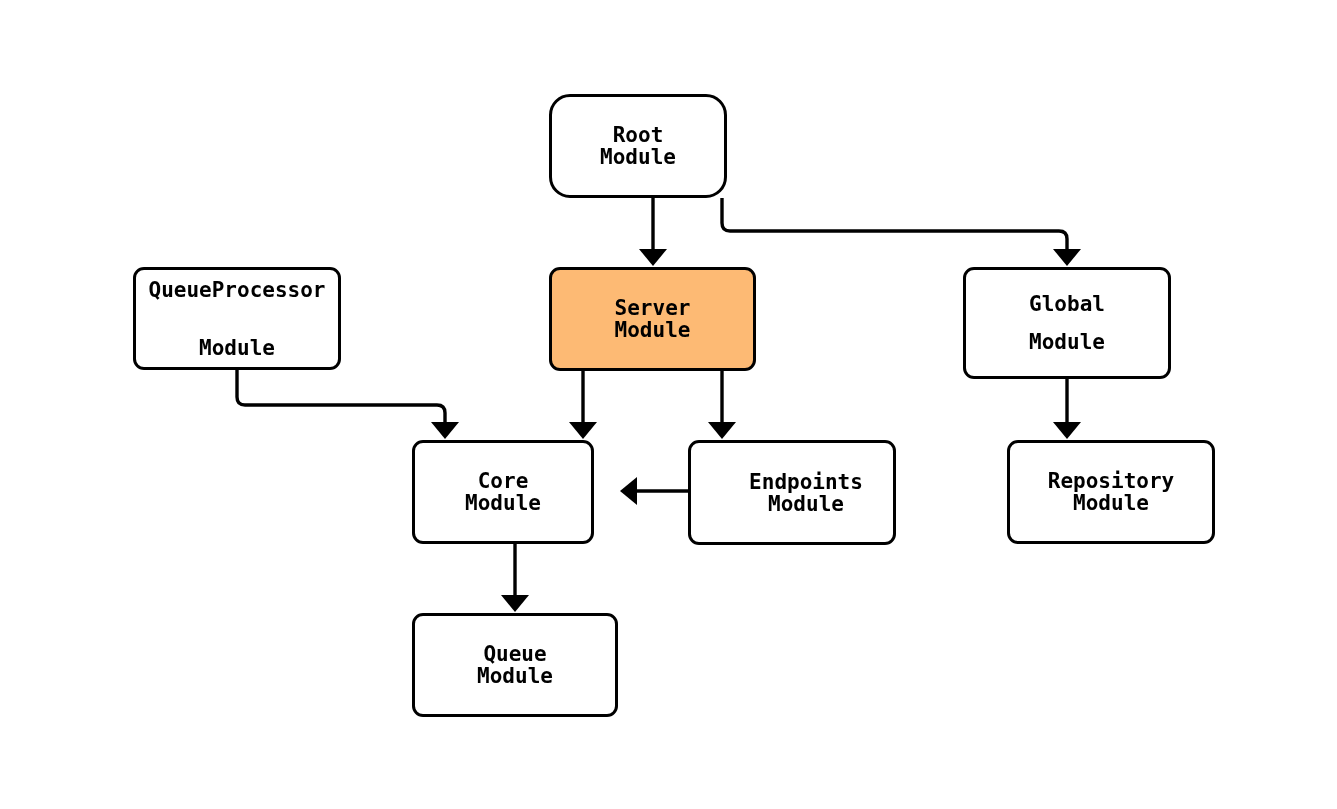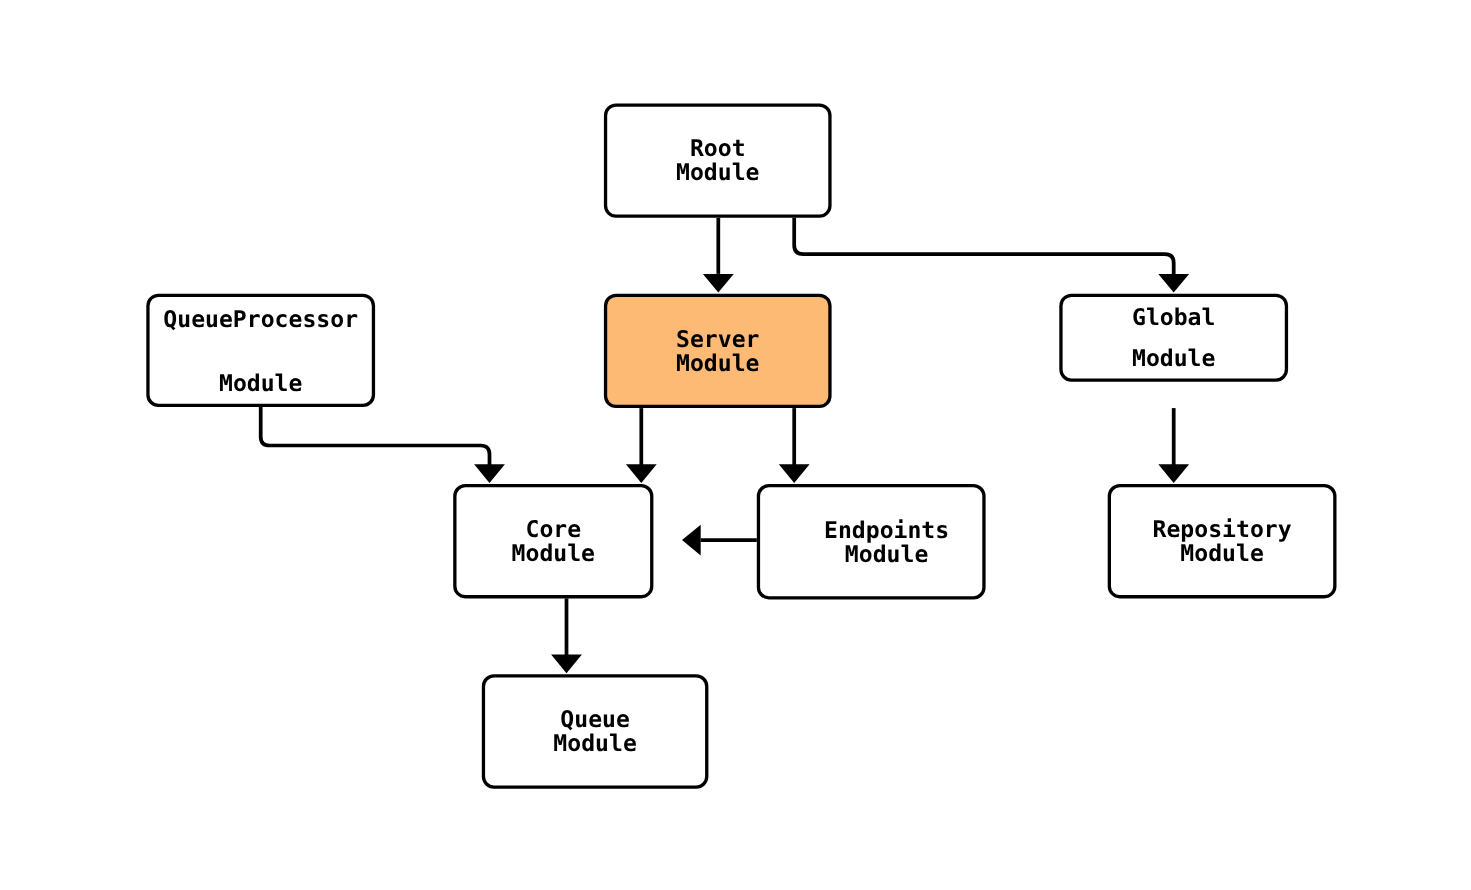--- a/index.html
+++ b/index.html
@@ -63,46 +63,46 @@
       <path d="M 722 371 L 722 423" fill="none" stroke="#000000" stroke-width="3.4"></path>
       <polygon points="708,422 736,422 722,439" fill="#000000"></polygon>
       <path d="M 688 491 L 637 491" fill="none" stroke="#000000" stroke-width="3.4"></path>
       <polygon points="637,477 637,505 620,491" fill="#000000"></polygon>
       <path d="M 1067 371 L 1067 423" fill="none" stroke="#000000" stroke-width="3.4"></path>
       <polygon points="1053,422 1081,422 1067,439" fill="#000000"></polygon>
       <path d="M 515 544 L 515 596" fill="none" stroke="#000000" stroke-width="3.4"></path>
       <polygon points="501,595 529,595 515,612" fill="#000000"></polygon>
     </svg>
   <div class="nodes-layer">
-      <div class="node" style="left: 549px; top: 94px; width: 207px; height: 104px; background: rgb(255, 255, 255); border-color: rgb(0, 0, 0); color: rgb(0, 0, 0);">
+      <div class="node" style="left: 549px; top: 94px; width: 178px; height: 104px; background: rgb(255, 255, 255); border-color: rgb(0, 0, 0); color: rgb(0, 0, 0); border-radius: 21px;">
         <div class="node-line">Root</div>
         <div class="node-line">Module</div>
       </div>
       <div class="node" style="left: 133px; top: 267px; width: 208px; height: 103px; background: rgb(255, 255, 255); border-color: rgb(0, 0, 0); color: rgb(0, 0, 0); gap: 36px;">
         <div class="node-line">QueueProcessor</div>
         <div class="node-line">Module</div>
       </div>
       <div class="node" style="left: 549px; top: 267px; width: 207px; height: 104px; background: #fdba74; border-color: rgb(0, 0, 0); color: rgb(0, 0, 0); justify-content: center;">
         <div class="node-line">Server</div>
         <div class="node-line">Module</div>
       </div>
-      <div class="node" style="left: 963px; top: 267px; width: 208px; height: 80px; background: rgb(255, 255, 255); border-color: rgb(0, 0, 0); color: rgb(0, 0, 0); gap: 16px;">
+      <div class="node" style="left: 963px; top: 267px; width: 208px; height: 112px; background: rgb(255, 255, 255); border-color: rgb(0, 0, 0); color: rgb(0, 0, 0); gap: 16px;">
         <div class="node-line">Global</div>
         <div class="node-line">Module</div>
       </div>
       <div class="node" style="left: 412px; top: 440px; width: 182px; height: 104px; background: rgb(255, 255, 255); border-color: rgb(0, 0, 0); color: rgb(0, 0, 0);">
         <div class="node-line">Core</div>
         <div class="node-line">Module</div>
       </div>
       <div class="node" style="left: 688px; top: 440px; width: 208px; height: 105px; background: rgb(255, 255, 255); border-color: rgb(0, 0, 0); color: rgb(0, 0, 0); padding-left: 28px;">
         <div class="node-line">Endpoints</div>
         <div class="node-line">Module</div>
       </div>
       <div class="node" style="left: 963px; top: 440px; width: 208px; height: 104px; background: rgb(255, 255, 255); border-color: rgb(0, 0, 0); color: rgb(0, 0, 0); margin-left: 44px;">
         <div class="node-line">Repository</div>
         <div class="node-line">Module</div>
       </div>
-      <div class="node" style="left: 412px; top: 613px; width: 206px; height: 104px; background: rgb(255, 255, 255); border-color: rgb(0, 0, 0); color: rgb(0, 0, 0); margin-left: 26px;">
+      <div class="node" style="left: 412px; top: 613px; width: 206px; height: 104px; background: rgb(255, 255, 255); border-color: rgb(0, 0, 0); color: rgb(0, 0, 0);">
         <div class="node-line">Queue</div>
         <div class="node-line">Module</div>
       </div>
     </div>
 </div>
 
 </body></html>

